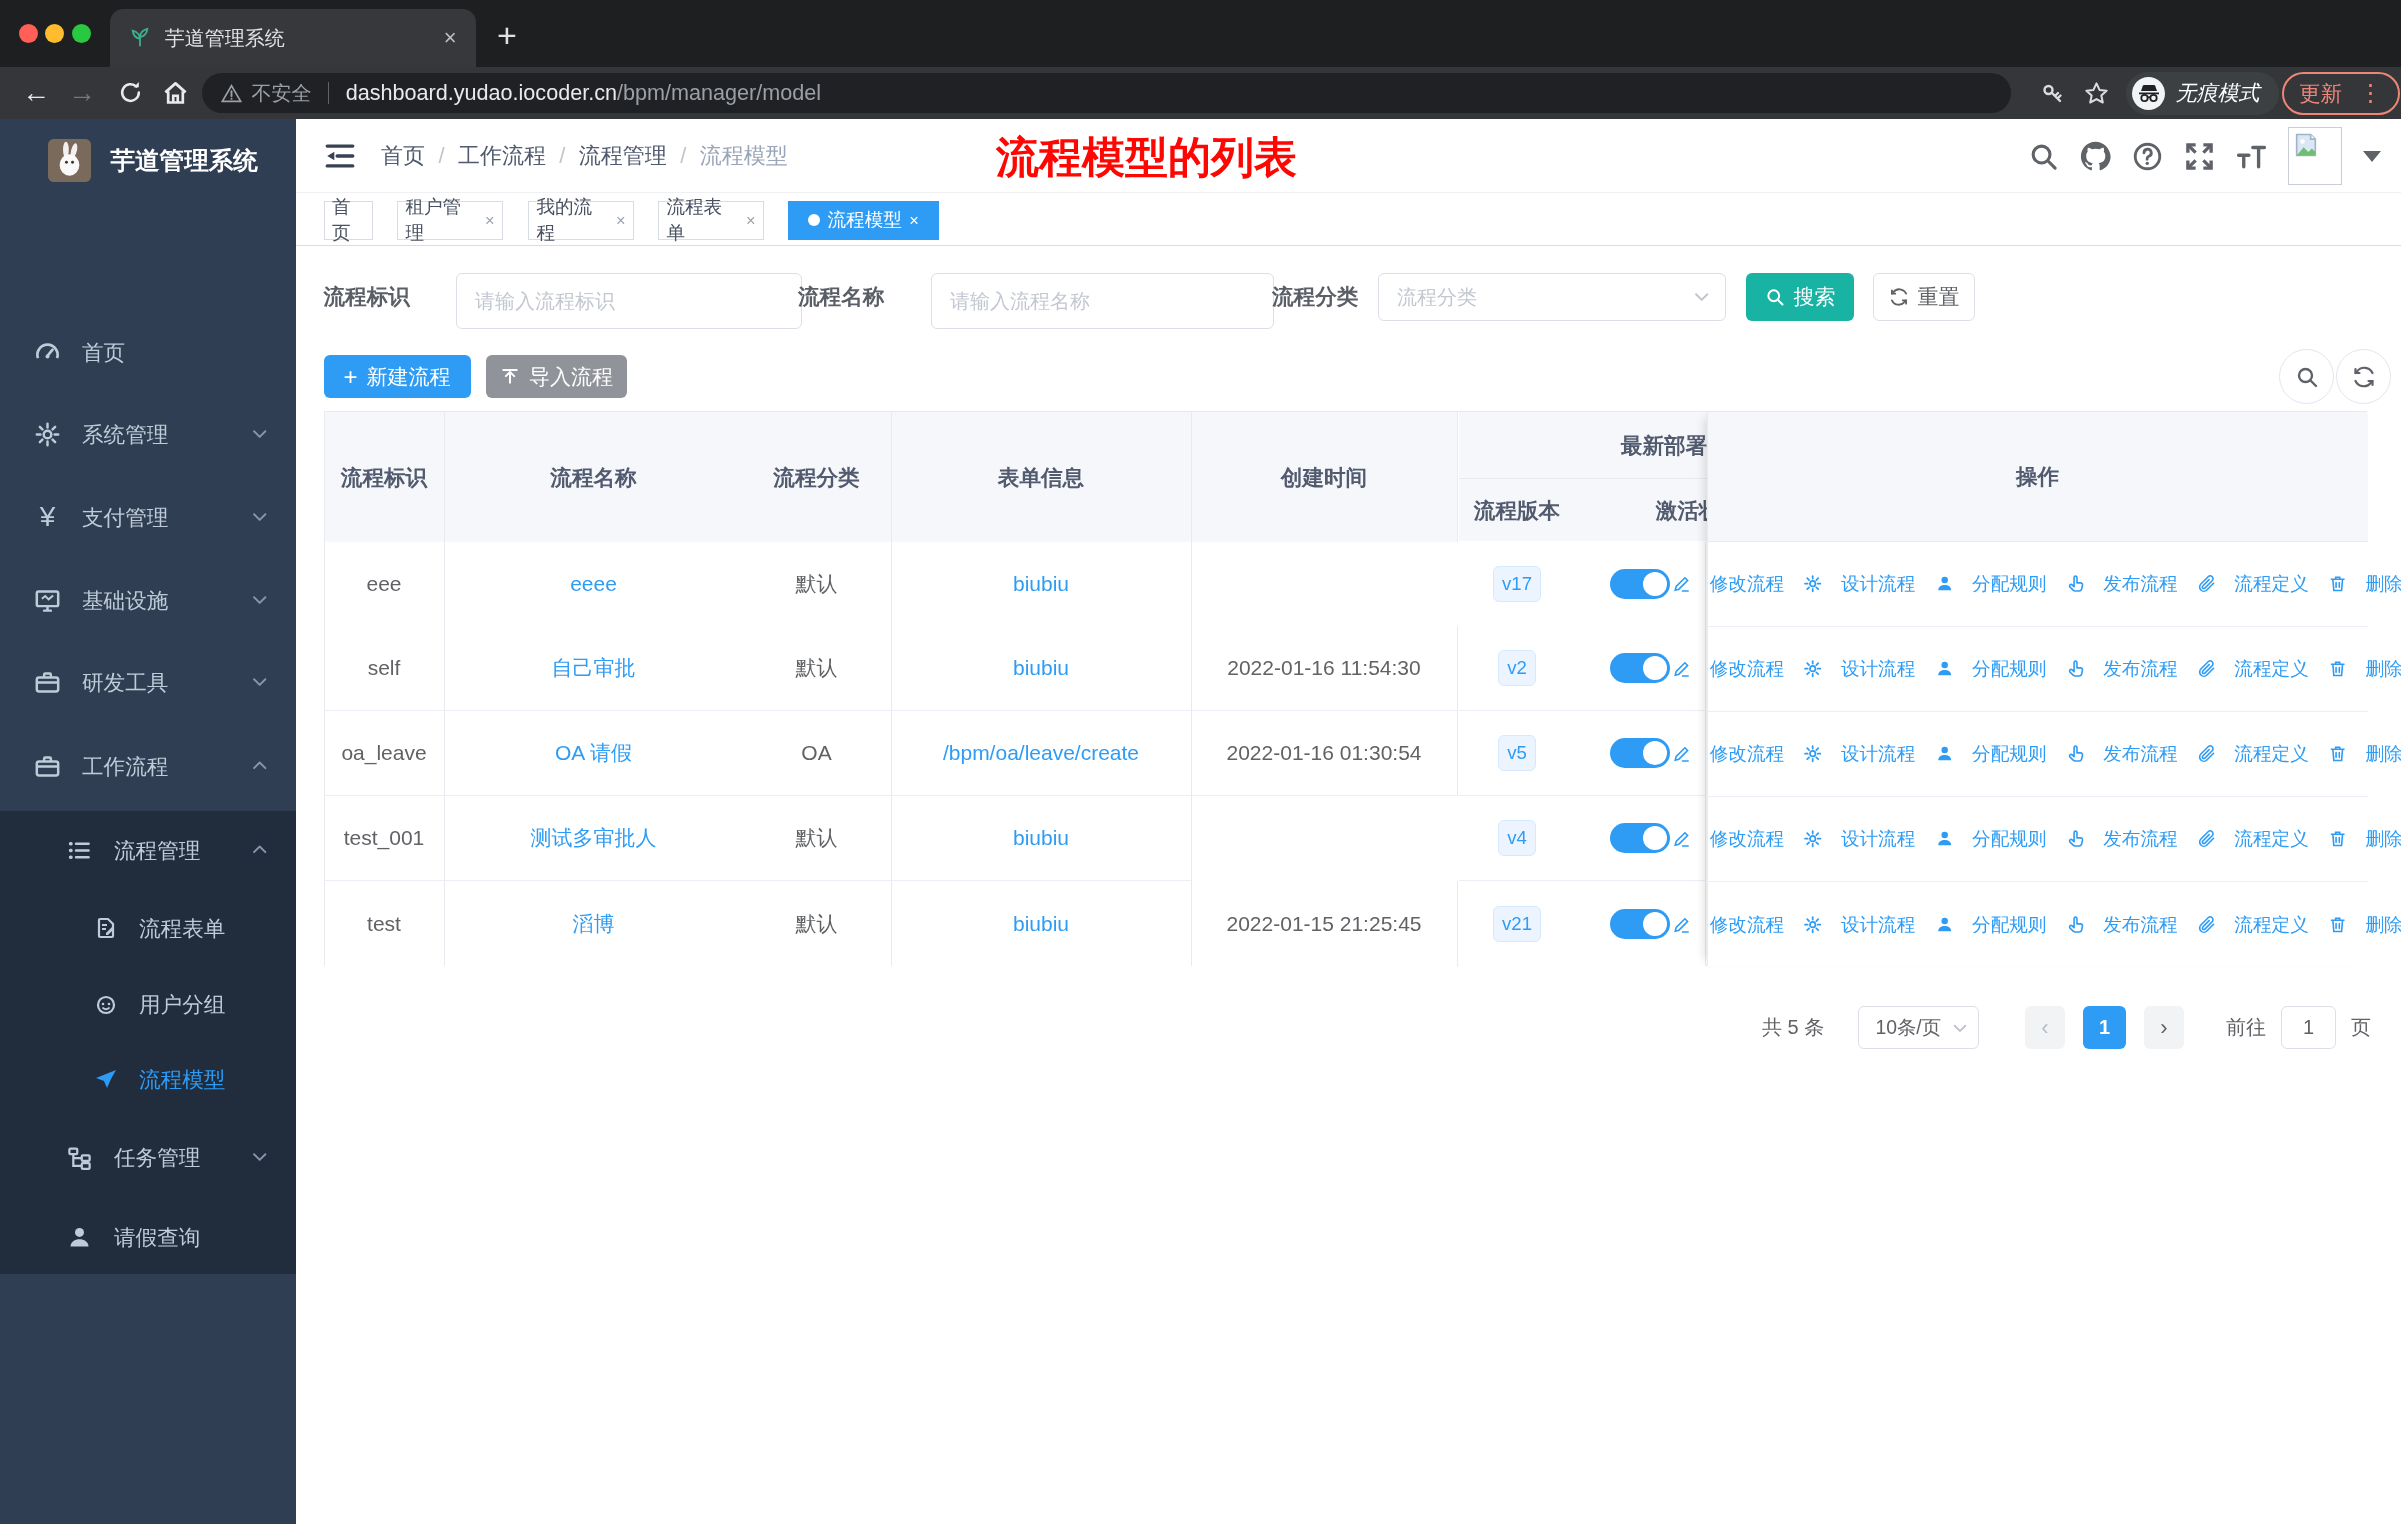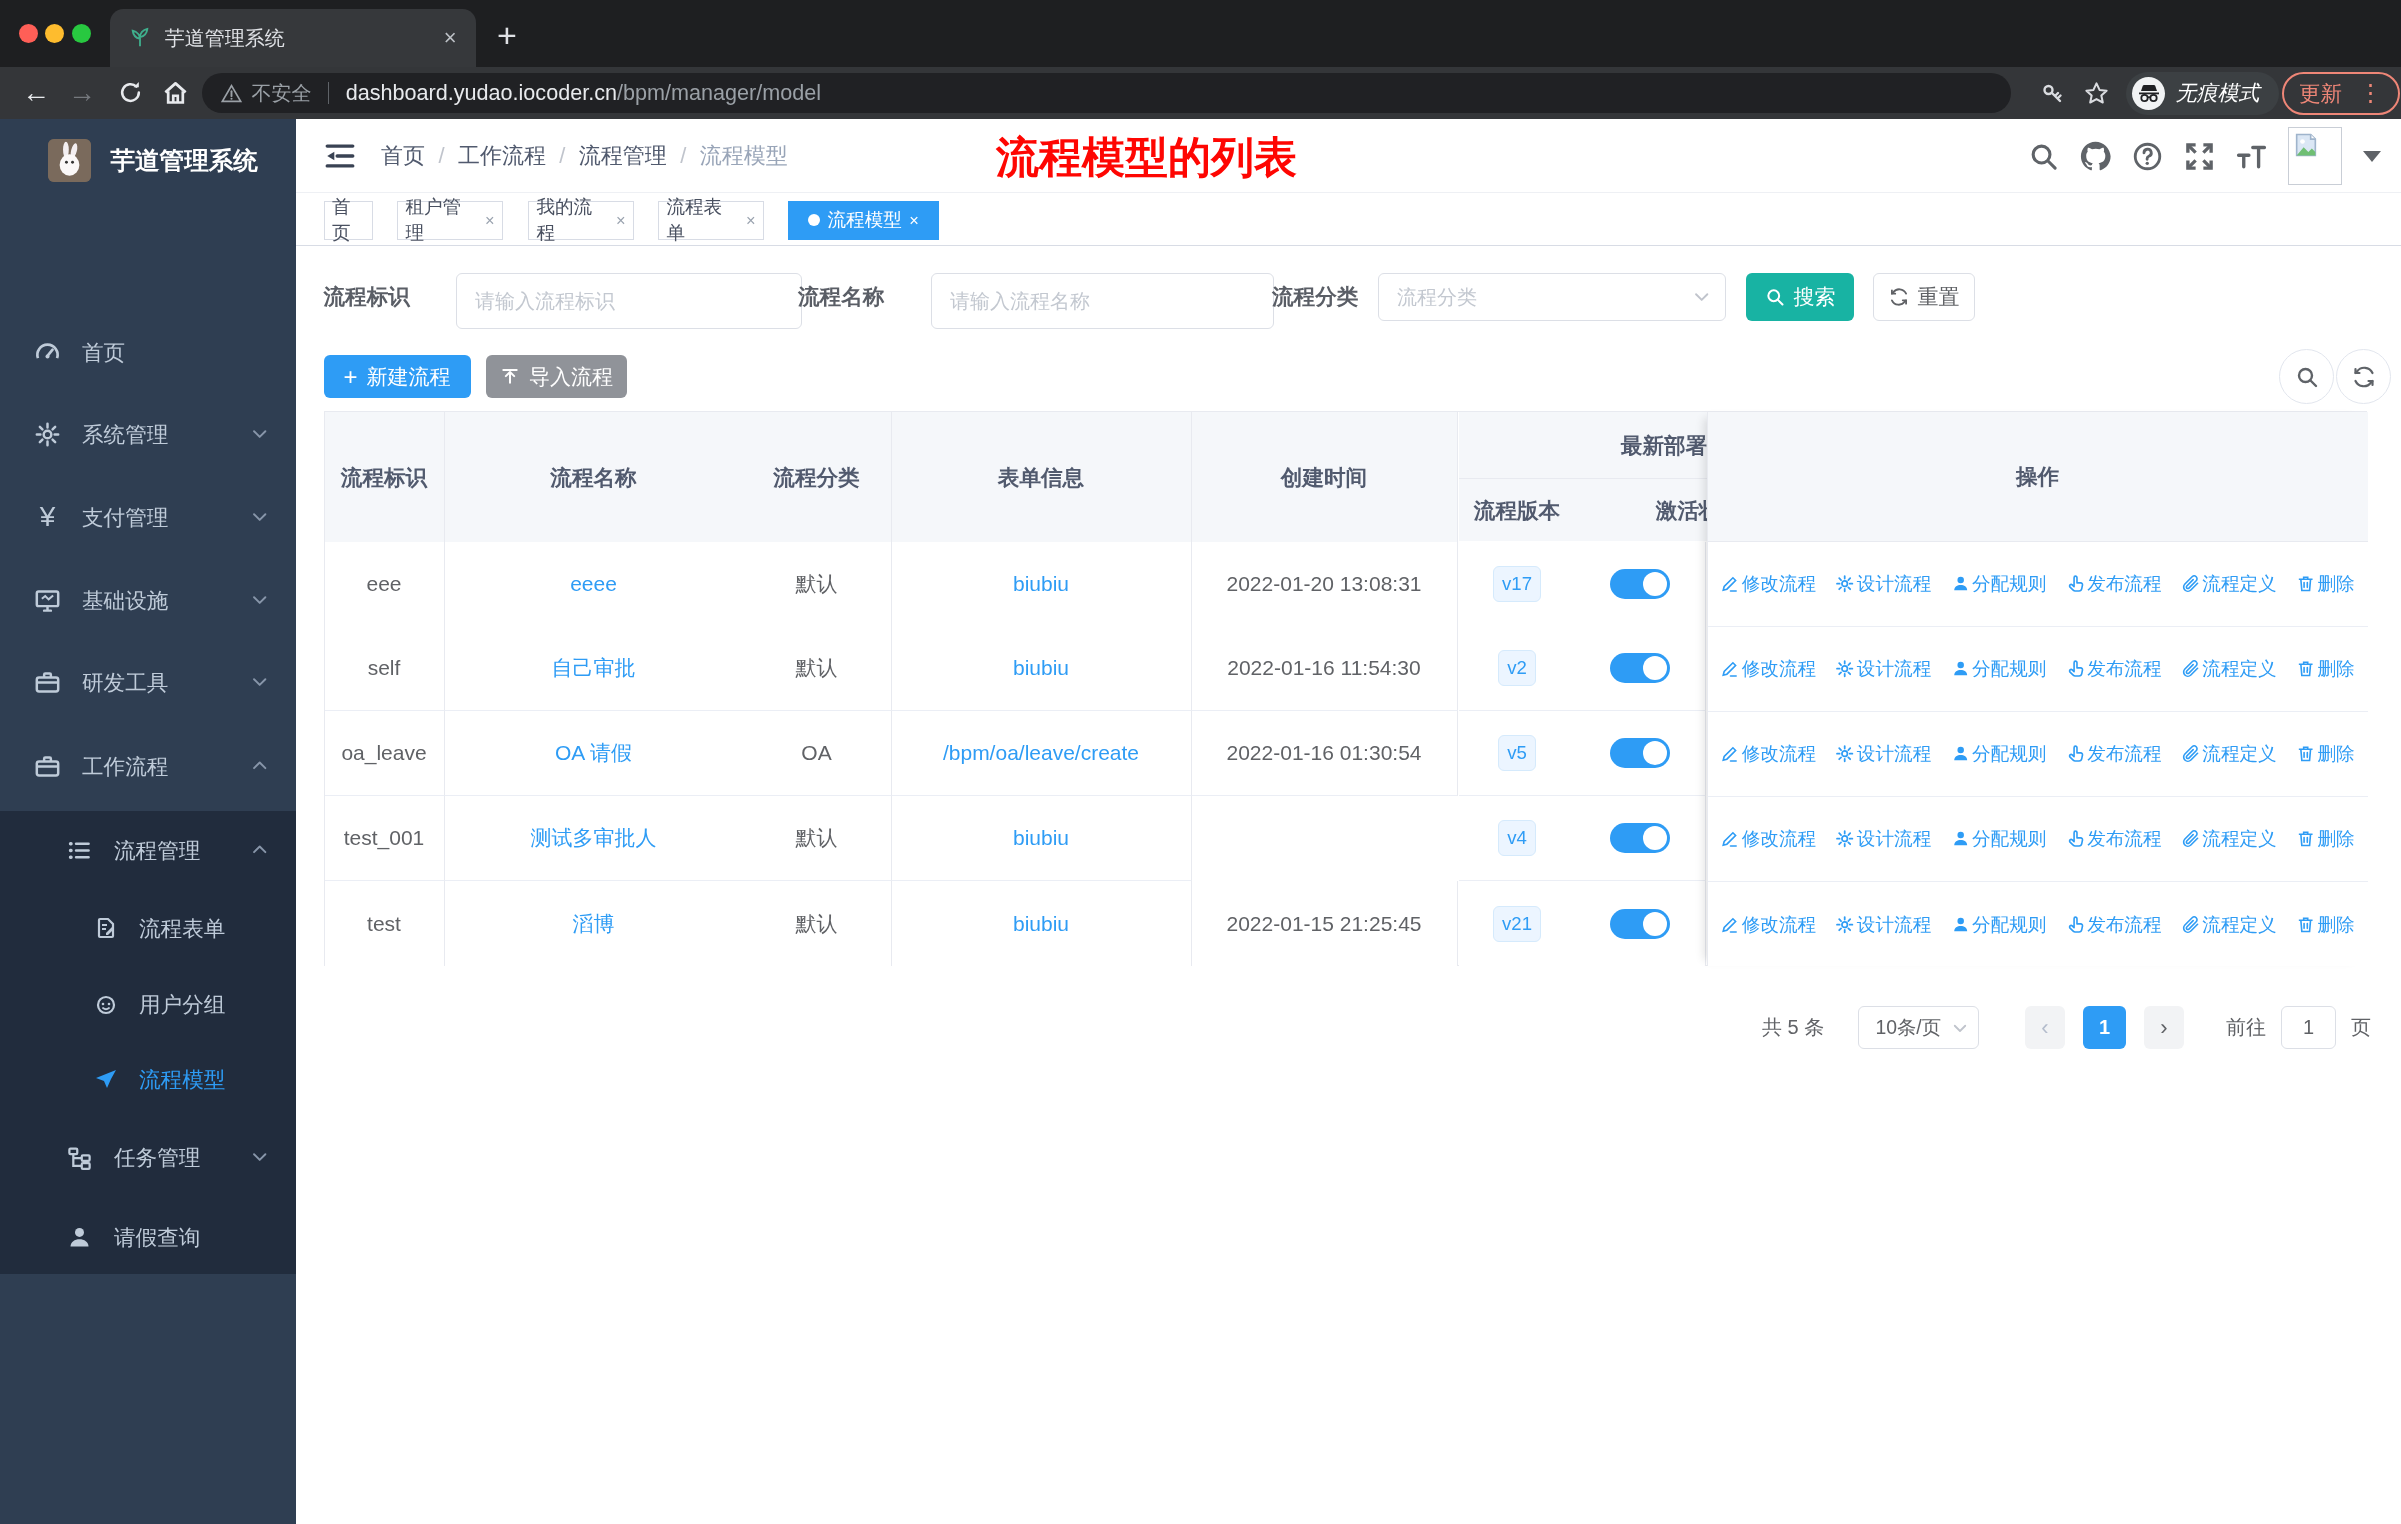--- a/index.html
+++ b/index.html
@@ -101,21 +101,21 @@
   .c0{left:0;width:120px}.c1{left:120px;width:299px}.c2{left:418px;width:149px}
   .c3{left:567px;width:300px}.c4{left:867px;width:266px}.c5{left:1134px;width:118px}.c6{left:1251px;width:130px}
   .hrow2{top:66px;height:63px;border-top:0.7px solid #e8eaf0;}
   
   #opcol { position:absolute; left:1382px; top:0; width:661px; height:554px; background:#fff;
     border-left:0.7px solid #e8eaf0; box-shadow:-9px 0 9px -6px rgba(0,0,0,.12); }
   #ophead { height:130px; background:#f5f7fa; border-bottom:0.7px solid #e8eaf0; display:flex; align-items:center;
     justify-content:center; font-size:21.6px; font-weight:600; color:#515a6e; }
   .oprow { height:85px; border-bottom:0.7px solid #ebeef5; display:flex; align-items:center; justify-content:center;
     gap:19.4px; color:#2e9cf5; font-size:18.6px; }
-  .op { display:flex; align-items:center; gap:2px; white-space:nowrap; }
+  .op { display:flex; align-items:center; gap:18px; white-space:nowrap; }
   .op svg { width:19.4px; height:19.4px; }
   .op i { font-style:normal; }
 
   
   .pgtxt { position:absolute; top:760px; height:43px; line-height:43px; font-size:20px; color:#606266; }
   #pgsel { position:absolute; left:1562px; top:760px; width:121px; height:43px; border:1.5px solid #dcdfe6; border-radius:6px;
     display:flex; align-items:center; padding-left:16.4px; font-size:19.4px; color:#606266; }
   #pgsel svg { position:absolute; right:9px; width:18px; height:18px; color:#c0c4cc; }
   .pbtn { position:absolute; top:760px; width:40px; height:43px; background:#f2f3f5; border-radius:6px;
     display:flex; align-items:center; justify-content:center; font-size:22px; color:#b4bccc; }
@@ -551,21 +551,20 @@
     <div class="hc hrow2" style="left:1251px;width:248px">激活状态</div>
 
     <div class="td c0" style="top:130px;height:85px">eee</div>
     <div class="td c1" style="top:130px;height:85px">
         <a class="link">eeee</a>
       </div>
     <div class="td c2" style="top:130px;height:85px">默认</div>
     <div class="td c3" style="top:130px;height:85px">
         <a class="link">biubiu</a>
       </div>
-    <div class="td c4" style="top:130px;height:85px">2022-01-20 13:08:31</div>
     <div class="td c5" style="top:130px;height:85px">
         <span class="vtag">v17</span>
       </div>
     <div class="td c6" style="top:130px;height:85px">
         <span class="switch">
           <span class="knob"></span>
         </span>
       </div>
 
     <div class="td c0" style="top:214px;height:85px">self</div>

